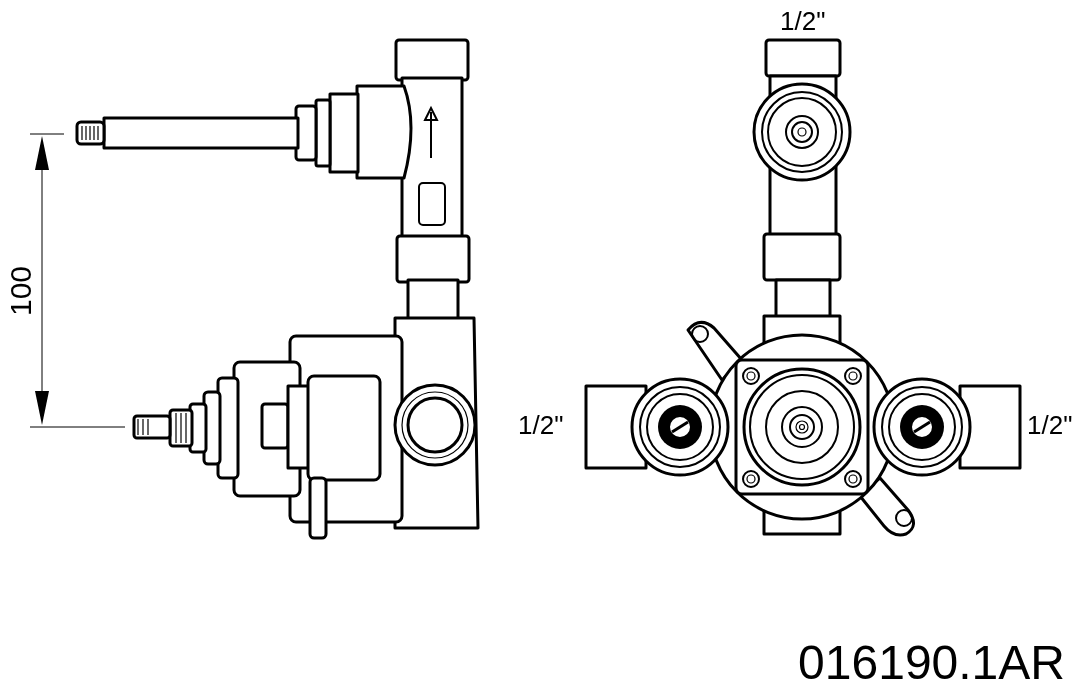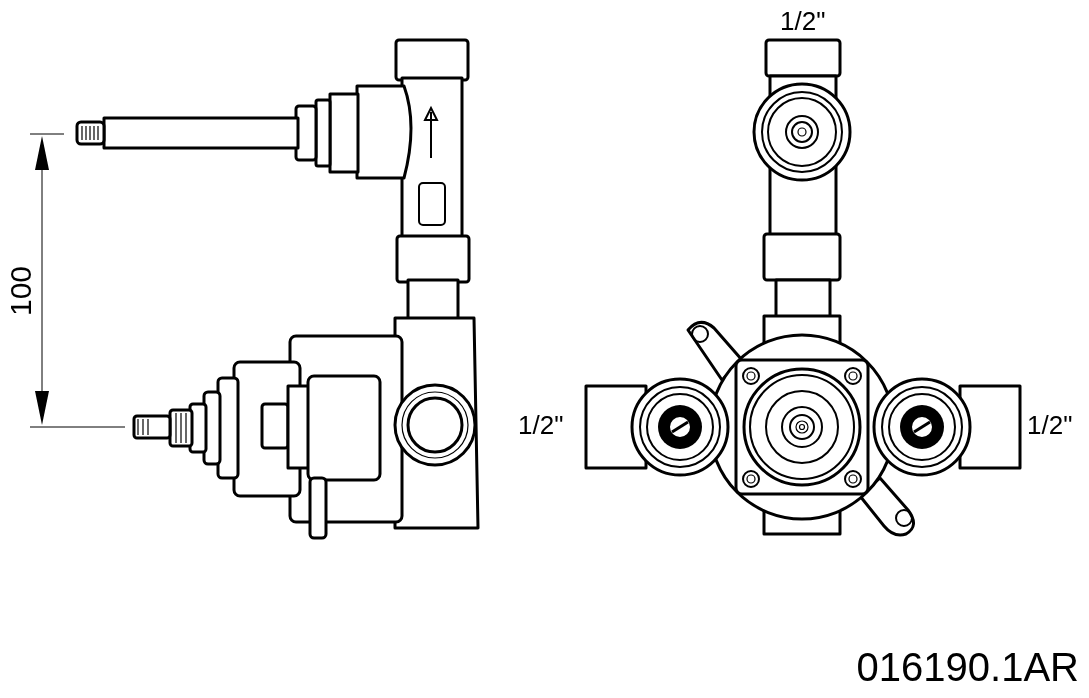--- a/index.html
+++ b/index.html
@@ -5,21 +5,21 @@
     html, body { margin: 0; padding: 0; background: #ffffff; }
     body { width: 1089px; height: 698px; position: relative; overflow: hidden; font-family: "Liberation Sans", sans-serif; }
     svg { position: absolute; left: 0; top: 0; }
     .ln { fill: #fff; stroke: #000; stroke-width: 3; stroke-linejoin: round; }
     .lt { fill: none; stroke: #000; stroke-width: 2; }
     .thin { fill: none; stroke: #000; stroke-width: 1.2; }
     .dim { fill: none; stroke: #000; stroke-width: 1; }
     .blk { fill: #000; stroke: none; }
     .label { position: absolute; font-family: "Liberation Sans", sans-serif; color: #000; white-space: nowrap; }
     .dim-label { font-size: 26px; }
-    .code-label { font-size: 40px; right: 10px; bottom: 8px; }
+    .code-label { font-size: 48px; right: 24px; bottom: 8px; }
   </style>
 </head>
 <body>
 
 <svg width="1089" height="698" viewBox="0 0 1089 698">
 
   <g>
 
     <g>
       <line class="dim" x1="30" y1="134" x2="64" y2="134"></line>

